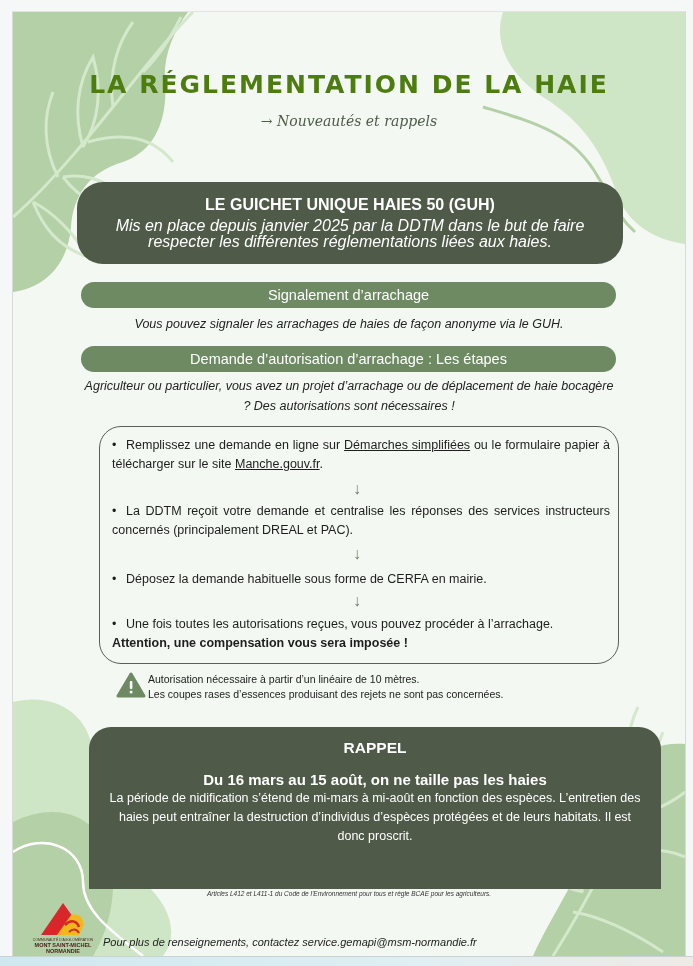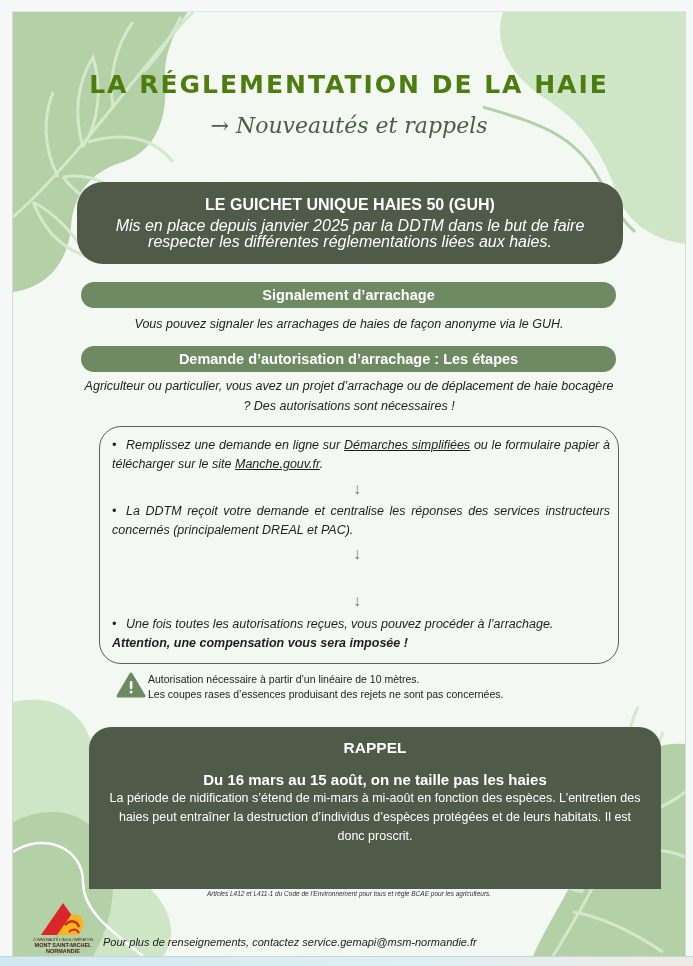--- a/index.html
+++ b/index.html
@@ -19,44 +19,43 @@
     border-top: 1px solid #c9d3d6;
   }
   .deco { position: absolute; left: 0; top: 0; }
   .title {
     position: absolute; left: 0; width: 672px; top: 58px; text-align: center;
     font-family: "DejaVu Sans", sans-serif; font-weight: bold; font-size: 25px;
     letter-spacing: 2px; color: #4d7c0f;
   }
   .subtitle {
     position: absolute; left: 0; width: 672px; top: 101px; text-align: center;
-    font-family: "DejaVu Serif", serif; font-style: italic; font-size: 22px; color: #4d5b48;
+    font-family: "DejaVu Serif", serif; font-style: italic; font-size: 14px; color: #4d5b48;
   }
   .guh {
     position: absolute; left: 64px; top: 170px; width: 546px; height: 82px;
     background: #4f5a48; border-radius: 26px; color: #fff; text-align: center;
   }
   .guh h2 { margin: 14px 0 4px; font-size: 16px; font-weight: bold; }
   .guh p { margin: 0 12px; font-style: italic; font-size: 16px; line-height: 16px; }
   .bar {
     position: absolute; left: 68px; width: 535px; height: 26px; border-radius: 13px;
-    background: #6d8a63; color: #fff; text-align: center; font-size: 14.5px; line-height: 26px; font-weight: bold;
+    background: #6d8a63; color: #fff; text-align: center; font-size: 14.5px; line-height: 26px;
   }
   .lead {
     position: absolute; left: 40px; width: 592px; text-align: center;
     font-style: italic; font-size: 12.5px; color: #222; line-height: 20px;
   }
   .steps {
     position: absolute; left: 86px; top: 414px; width: 518px; height: 236px;
     border: 1px solid #5a5f57; border-radius: 22px; background: #f3f8f2;
   }
   .step {
     position: absolute; left: 12px; width: 498px; font-size: 12.5px; line-height: 19px; color: #1e1e1e;
     text-align: justify;
-    font-style: italic;
   }
   .step .dot { display: inline-block; width: 14px; }
   .step a { color: #1e1e1e; text-decoration: underline; }
   .step .indent { padding-left: 14px; display: block; }
   .arrow {
     position: absolute; left: 253px; font-size: 16px; color: #6d8a63; line-height: 16px;
   }
   .warn { position: absolute; left: 103px; top: 660px; width: 30px; height: 26px; }
   .warn-text { position: absolute; left: 135px; top: 660px; font-size: 10.5px; line-height: 15px; color: #222; }
   .rappel {
@@ -135,20 +134,23 @@
 
   <div class="steps">
     <div class="step" style="top:9px">
       <span class="dot">•</span><span>Remplissez une demande en ligne sur </span><a>Démarches simplifiées</a><span> ou le formulaire papier à télécharger sur le site </span><a>Manche.gouv.fr</a><span>.</span>
     </div>
     <div class="arrow" style="top:54px">↓</div>
     <div class="step" style="top:75px">
       <span class="dot">•</span><span>La DDTM reçoit votre demande et centralise les réponses des services instructeurs concernés (principalement DREAL et PAC).</span>
     </div>
     <div class="arrow" style="top:119px">↓</div>
+    <div class="step" style="top:143px">
+      <span class="dot">•</span><span>Déposez la demande habituelle sous forme de CERFA en mairie.</span>
+    </div>
     <div class="arrow" style="top:166px">↓</div>
     <div class="step" style="top:188px">
       <span class="dot">•</span><span>Une fois toutes les autorisations reçues, vous pouvez procéder à l’arrachage.</span>
       <span class="indent" style="font-weight:bold;padding-left:0">Attention, une compensation vous sera imposée !</span>
     </div>
   </div>
 
   <svg class="warn" viewBox="0 0 30 26">
     <path d="M15,2 L28,24 L2,24 Z" fill="#6d8a63" stroke="#6d8a63" stroke-width="3" stroke-linejoin="round"></path>
     <rect x="13.8" y="9" width="2.6" height="8" rx="1" fill="#fff"></rect>

